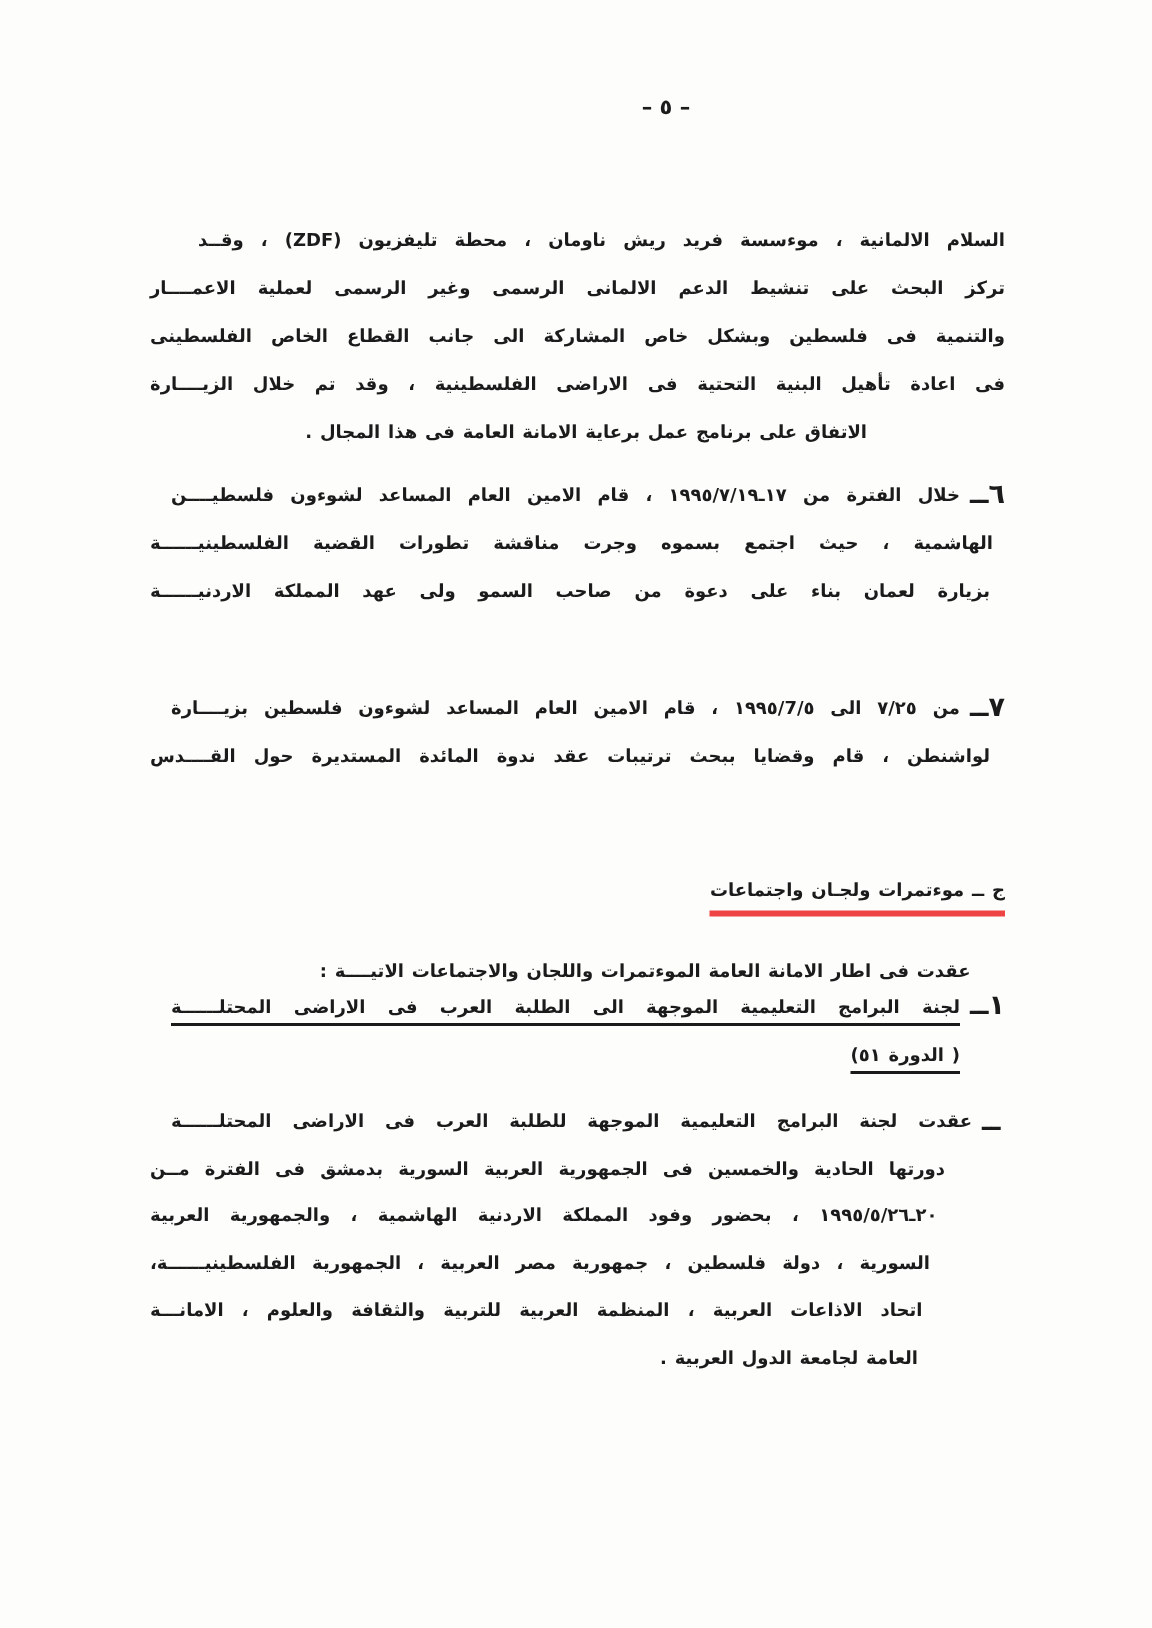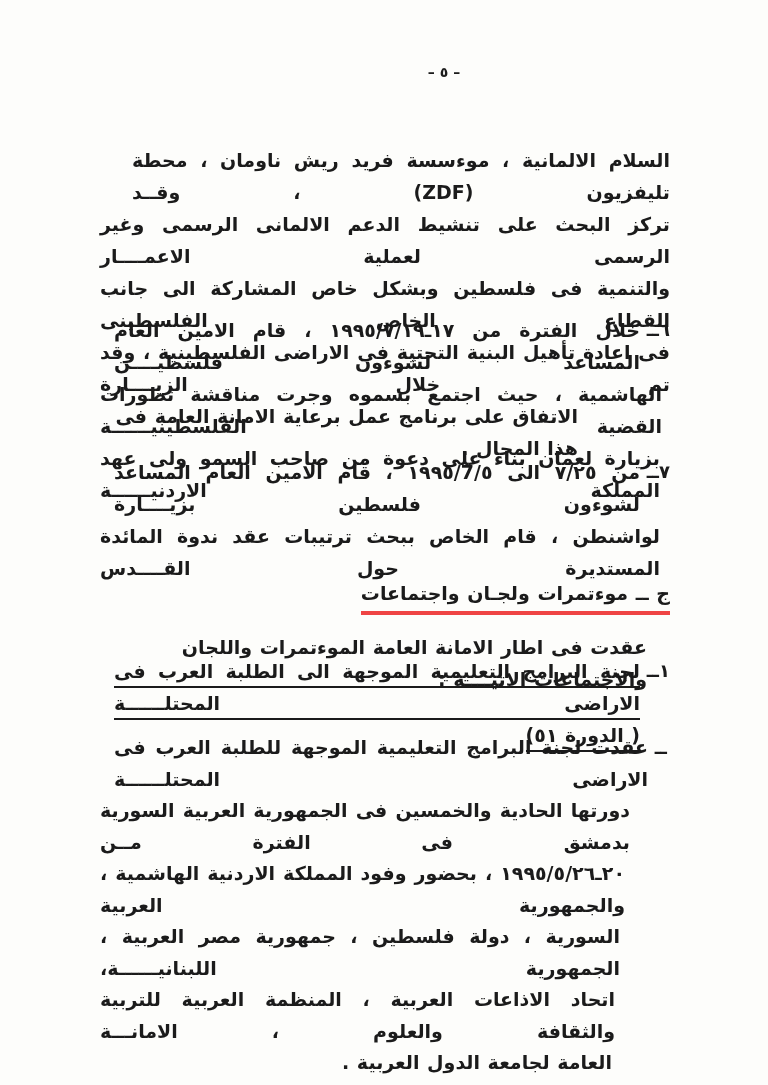--- a/index.html
+++ b/index.html
@@ -18,21 +18,21 @@
   }
   .pagenum {
     position:absolute; top:58px; left:398px; width:92px;
     text-align:center;
     font-size:14px; font-weight:bold; line-height:28px;
     letter-spacing:1px;
   }
   .block { position:absolute; left:100px; width:570px; }
   .ln {
     line-height:32px;
-    font-size:19px;
+    font-size:12px;
     font-weight:bold;
     word-spacing:1px;
   }
   .just { text-align:justify; text-align-last:justify; }
   .right { text-align:right; }
   .marker {
     position:absolute; right:0; top:0;
     line-height:32px; font-size:18px; font-weight:bold;
     white-space:nowrap;
   }
@@ -59,21 +59,21 @@
   <div class="block" style="top:314px;">
     <span class="marker">٦ــ</span>
     <div class="ln just" style="margin-right:30px; margin-left:14px;">خلال الفترة من ١٧ـ١٩٩٥/٧/١٩ ، قام الامين العام المساعد لشوءون فلسطيــــن</div>
     <div class="ln just" style="margin-right:8px;">الهاشمية ، حيث اجتمع بسموه وجرت مناقشة تطورات القضية الفلسطينيــــــة</div>
     <div class="ln just" style="margin-right:10px;">بزيارة لعمان بناء على دعوة من صاحب السمو ولى عهد المملكة الاردنيــــــة</div>
   </div>
 
   <div class="block" style="top:456px;">
     <span class="marker">٧ــ</span>
     <div class="ln just" style="margin-right:30px; margin-left:14px;">من ٧/٢٥ الى ١٩٩٥/7/٥ ، قام الامين العام المساعد لشوءون فلسطين بزيــــارة</div>
-    <div class="ln just" style="margin-right:10px;">لواشنطن ، قام الخاص ببحث ترتيبات عقد ندوة المائدة المستديرة حول القــــدس</div>
+    <div class="ln just" style="margin-right:10px;">لواشنطن ، قام وقضايا ببحث ترتيبات عقد ندوة المائدة المستديرة حول القــــدس</div>
   </div>
 
   <div class="block" style="top:577px;">
     <div class="ln right">
       <span class="heading-u">ج ــ موءتمرات ولجـان واجتماعات</span>
     </div>
   </div>
 
   <div class="block" style="top:631px;">
     <div class="ln right" style="margin-right:23px;">عقدت فى اطار الامانة العامة الموءتمرات واللجان والاجتماعات الاتيــــة :</div>
@@ -87,18 +87,18 @@
     <div class="ln right" style="margin-right:30px;">
       <span class="u">( الدورة  ٥١)</span>
     </div>
   </div>
 
   <div class="block bullet-lines" style="top:732px;">
     <span class="marker" style="right:3px; line-height:31.5px;">ــ</span>
     <div class="ln just" style="margin-right:22px; margin-left:14px;">عقدت لجنة البرامج التعليمية الموجهة للطلبة العرب فى الاراضى المحتلــــــة</div>
     <div class="ln just" style="margin-right:40px;">دورتها الحادية والخمسين فى الجمهورية العربية السورية بدمشق فى الفترة مــن</div>
     <div class="ln just" style="margin-right:45px;">٢٠ـ١٩٩٥/٥/٢٦ ، بحضور وفود المملكة الاردنية الهاشمية ، والجمهورية العربية</div>
-    <div class="ln just" style="margin-right:50px;">السورية ، دولة فلسطين ، جمهورية مصر العربية ، الجمهورية اللبنانيــــــة،</div>
+    <div class="ln just" style="margin-right:50px;">السورية ، دولة فلسطين ، جمهورية مصر العربية ، الجمهورية الفلسطينيــــــة،</div>
     <div class="ln just" style="margin-right:55px;">اتحاد الاذاعات العربية ، المنظمة العربية للتربية والثقافة والعلوم ، الامانـــة</div>
     <div class="ln right" style="margin-right:58px;">العامة لجامعة الدول العربية .</div>
   </div>
 
 </div>
 
 </body></html>

